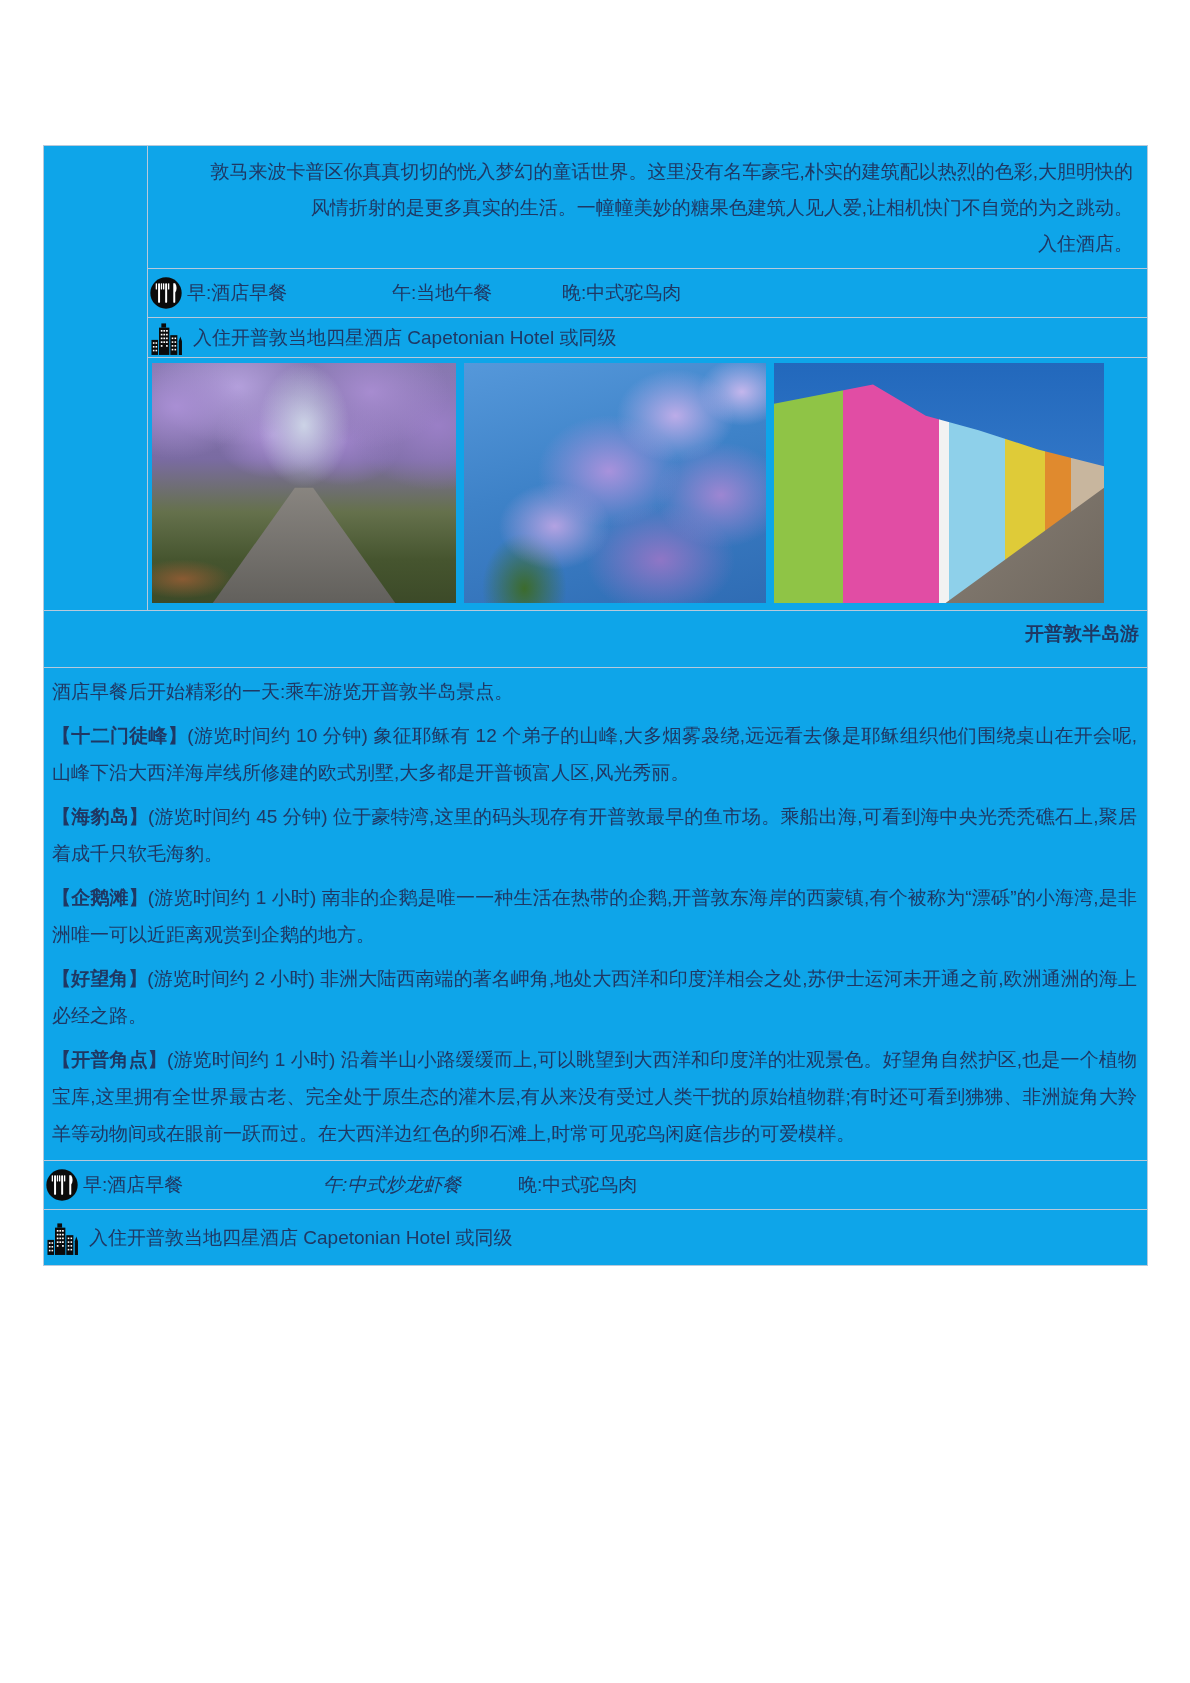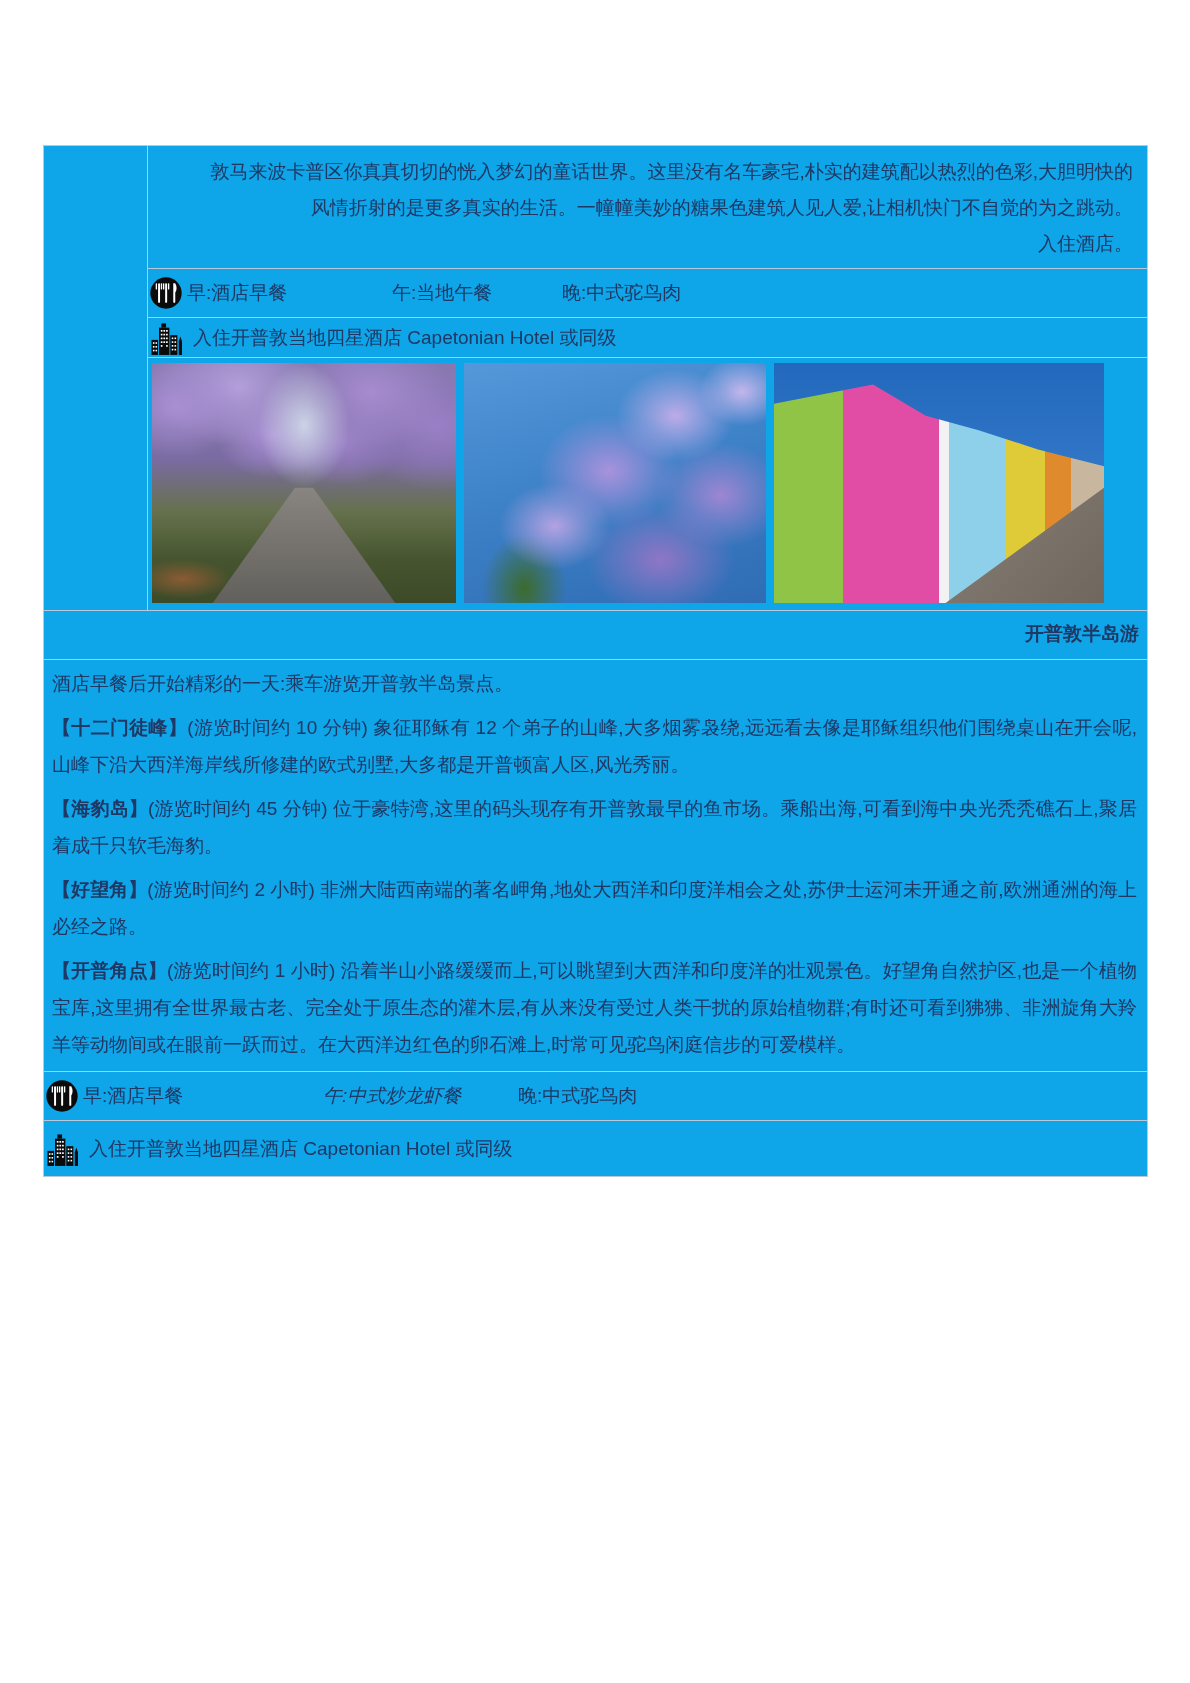--- a/index.html
+++ b/index.html
@@ -84,21 +84,21 @@
       #dfcb38 70% 82%, #e08a2e 82% 90%, #c8b69e 90% 100%);
   }
   .photo-bokaap .road3{
     position:absolute;inset:0;
     clip-path:polygon(52% 100%,100% 52%,100% 100%);
     background:linear-gradient(135deg,#a39a8e 0%,#6f675e 100%);
   }
 
   
   .title-row{padding:10px 8px 12px 8px;font-size:19px;font-weight:700;}
-  .content-row{padding:5px 10px 8px 8px;font-size:19px;line-height:37px;text-align:justify;}
+  .content-row{padding:5px 10px 8px 8px;font-size:19px;line-height:37px;text-align:justify;margin-top:8px;}
   .content-row p{margin:0 0 7px 0;}
   .content-row p:last-child{margin-bottom:0;}
   .attr-name{font-weight:700;}
 </style>
 </head>
 <body>
 
 <div class="itin-table">
 
   <section class="day-section">
@@ -193,20 +193,21 @@
     <div class="day-body">
 
       <div class="row first title-row">
         <span>开普敦半岛游</span>
       </div>
 
       <div class="row content-row">
         <p>酒店早餐后开始精彩的一天:乘车游览开普敦半岛景点。</p>
         <p><span class="attr-name">【十二门徒峰】</span><span>(游览时间约 10 分钟) 象征耶稣有 12 个弟子的山峰,大多烟雾袅绕,远远看去像是耶稣组织他们围绕桌山在开会呢,山峰下沿大西洋海岸线所修建的欧式别墅,大多都是开普顿富人区,风光秀丽。</span></p>
         <p><span class="attr-name">【海豹岛】</span><span>(游览时间约 45 分钟) 位于豪特湾,这里的码头现存有开普敦最早的鱼市场。乘船出海,可看到海中央光秃秃礁石上,聚居着成千只软毛海豹。</span></p>
+        <p><span class="attr-name">【企鹅滩】</span><span>(游览时间约 1 小时) 南非的企鹅是唯一一种生活在热带的企鹅,开普敦东海岸的西蒙镇,有个被称为“漂砾”的小海湾,是非洲唯一可以近距离观赏到企鹅的地方。</span></p>
         <p><span class="attr-name">【好望角】</span><span>(游览时间约 2 小时) 非洲大陆西南端的著名岬角,地处大西洋和印度洋相会之处,苏伊士运河未开通之前,欧洲通洲的海上必经之路。</span></p>
         <p><span class="attr-name">【开普角点】</span><span>(游览时间约 1 小时) 沿着半山小路缓缓而上,可以眺望到大西洋和印度洋的壮观景色。好望角自然护区,也是一个植物宝库,这里拥有全世界最古老、完全处于原生态的灌木层,有从来没有受过人类干扰的原始植物群;有时还可看到狒狒、非洲旋角大羚羊等动物间或在眼前一跃而过。在大西洋边红色的卵石滩上,时常可见驼鸟闲庭信步的可爱模样。</span></p>
       </div>
 
       <div class="row meal-row d4">
         <span class="meal-icon">
           <svg viewBox="0 0 36 36" width="34" height="34" aria-hidden="true">
             <circle cx="18" cy="18" r="16.6" fill="#0b0b0b"></circle>
             <g fill="#ffffff">
               <rect x="9.6" y="7.6" width="2.1" height="20.8" rx="1"></rect>

